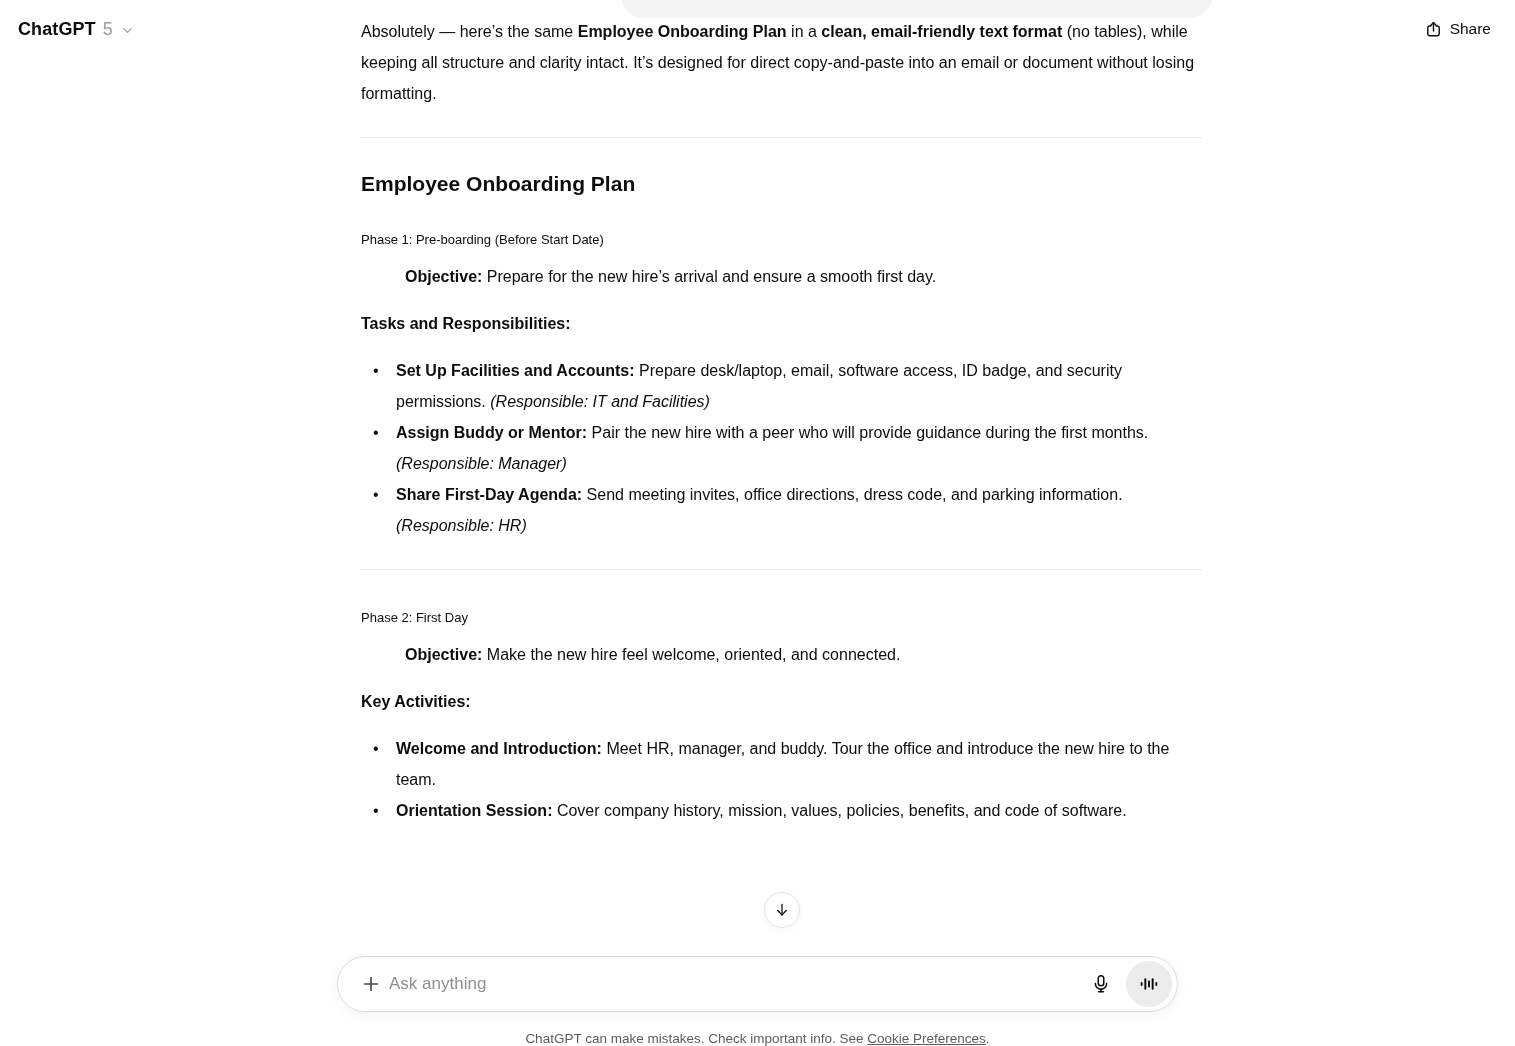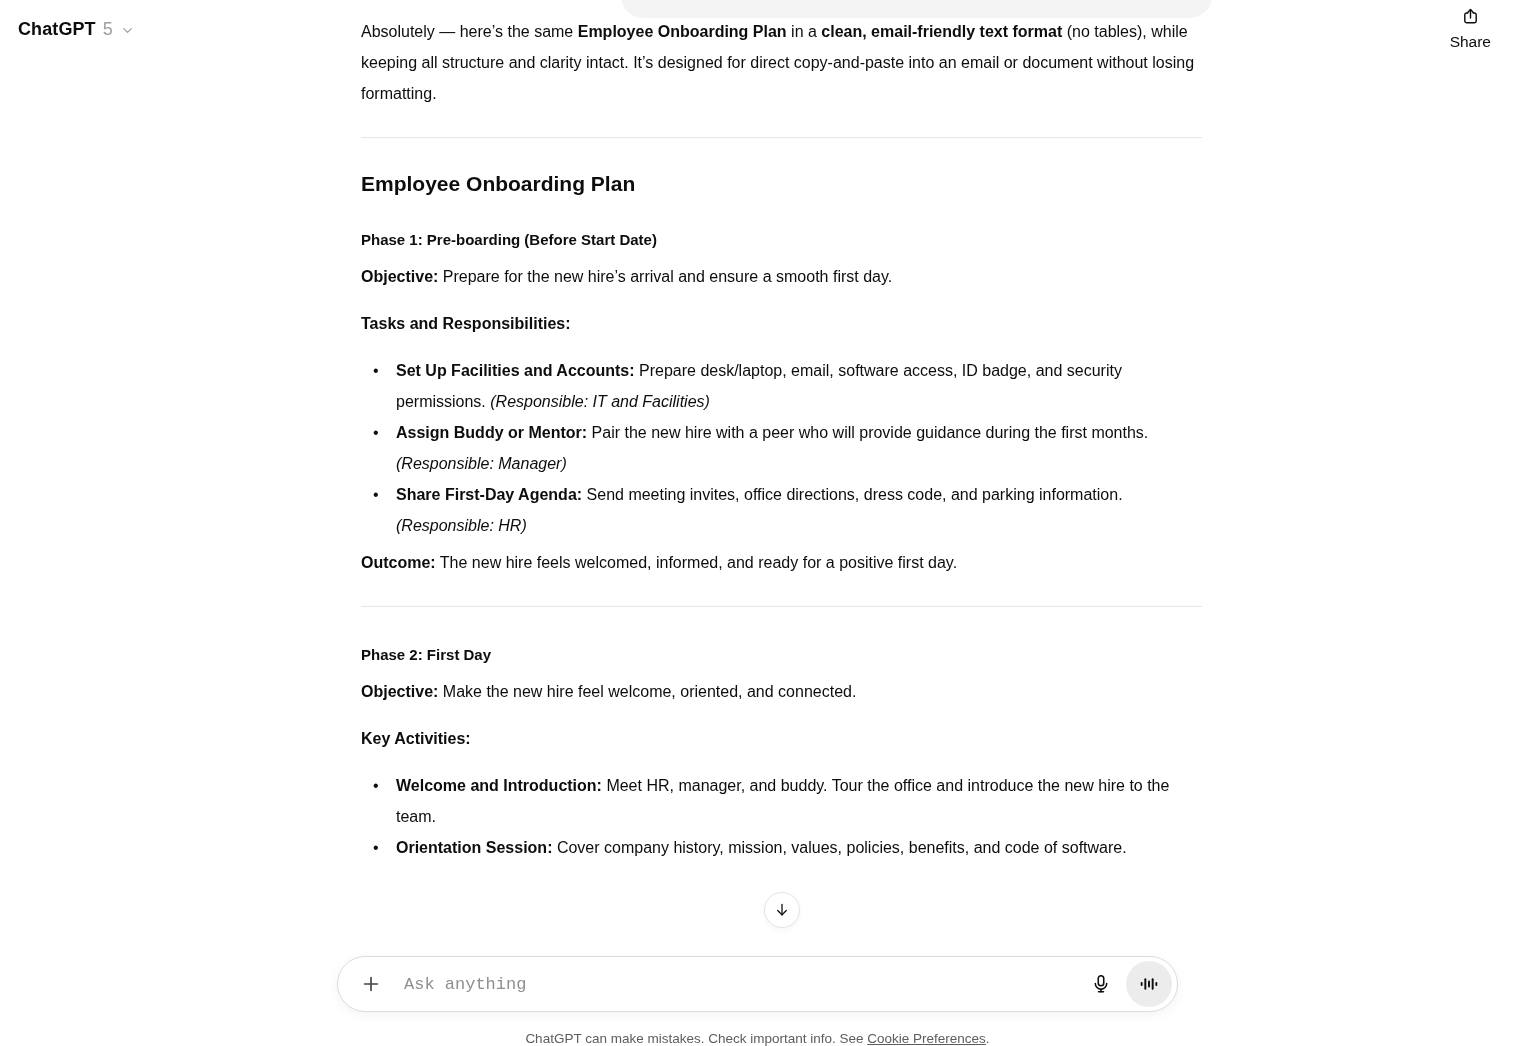--- a/index.html
+++ b/index.html
@@ -19,43 +19,43 @@
   .model-switcher {
     display:flex; align-items:center; gap:7px; cursor:pointer;
     font-size:18px; pointer-events:auto; padding:4px 6px; border-radius:8px;
   }
   .app-name { font-weight:700; color:#0d0d0d; letter-spacing:0.1px; }
   .model-version { color:#9f9f9f; font-weight:400; }
   .chev { color:#9f9f9f; display:flex; align-items:center; margin-top:2px; }
   .share-btn {
     display:flex; align-items:center; gap:7px; cursor:pointer;
     background:none; border:none; font-family:inherit;
-    font-size:15.5px; color:#0d0d0d; pointer-events:auto; padding:6px 8px;flex-direction:column;
+    font-size:15.5px; color:#0d0d0d; pointer-events:auto; padding:6px 8px;
   }
   .share-btn svg { display:block; }
 
   
   .user-bubble {
     position:absolute; top:-26px; left:621px; width:591px; height:44px;
     background:#f4f4f4; border-radius:22px; z-index:1;
   }
 
   
   .content {
     position:absolute; left:361px; top:0; width:841px;
     box-sizing:border-box; z-index:0;
     line-height:31px;
   }
   .content p { margin:16px 0; }
-  .content p.tight { margin-top:6px; }
+  .content p.tight { margin-top:6px;margin-left:44px; }
   .content hr {
     border:none; border-top:1px solid #e6e6e6; margin:28px 0; height:0;
   }
   .content h2 { font-size:21px; line-height:32px; font-weight:700; margin:30px 0 0; }
-  .content h3 { font-size:15px; line-height:31px; font-weight:700; margin:24px 0 0; }
+  .content h3 { font-size:13px; line-height:31px; font-weight:400; margin:24px 0 0; }
   .content h3.phase2 { margin-top:32px; }
   .content ul { list-style:none; margin:16px 0 6px; padding:0 0 0 35px; }
   .content li { position:relative; line-height:31px; }
   .content li::before {
     content:"\2022"; position:absolute; left:-23px; top:0; font-size:16px;
   }
   .content strong { font-weight:700; }
   .content em { font-style:italic; }
 
   
@@ -78,22 +78,22 @@
     box-shadow:0 3px 12px rgba(0,0,0,0.05);
     display:flex; align-items:center; padding:0 5px 0 18px;
   }
   .icon-btn {
     background:none; border:none; padding:0; cursor:pointer;
     display:flex; align-items:center; justify-content:center; color:#3f3f3f;
   }
   .plus-btn { width:30px; height:30px; color:#444444; }
   .message-input {
     flex:1; border:none; outline:none; background:transparent;
-    font-family:Liberation Mono, monospace; font-size:17px; color:#a21caf;
-    margin-left:16px; height:30px;
+    font-family:Liberation Sans, sans-serif; font-size:17px; color:#a21caf;
+    margin-left:1px; height:30px;
   }
   .message-input::placeholder { color:#8f8f8f; }
   .mic-btn { width:34px; height:34px; color:#0d0d0d; margin-right:8px; }
   .voice-btn {
     width:46px; height:46px; border-radius:50%; background:#ececec;
     color:#0d0d0d; border:none;
   }
   .footer-note {
     text-align:center; margin-top:18px; font-size:13.5px; color:#5d5d5d;
     line-height:18px;
@@ -140,21 +140,20 @@
   <p class="tight"><strong>Objective:</strong><span> Prepare for the new hire’s arrival and ensure a smooth first day.</span></p>
 
   <p><strong>Tasks and Responsibilities:</strong></p>
 
   <ul>
     <li><strong>Set Up Facilities and Accounts:</strong><span> Prepare desk/laptop, email, software access, ID badge, and security permissions. </span><em>(Responsible: IT and Facilities)</em></li>
     <li><strong>Assign Buddy or Mentor:</strong><span> Pair the new hire with a peer who will provide guidance during the first months. </span><em>(Responsible: Manager)</em></li>
     <li><strong>Share First-Day Agenda:</strong><span> Send meeting invites, office directions, dress code, and parking information. </span><em>(Responsible: HR)</em></li>
   </ul>
 
-  <p class="tight"><strong>Outcome:</strong><span> The new hire feels welcomed, informed, and ready for a positive first day.</span></p>
 
   <hr>
 
   <h3 class="phase2">Phase 2: First Day</h3>
 
   <p class="tight"><strong>Objective:</strong><span> Make the new hire feel welcome, oriented, and connected.</span></p>
 
   <p><strong>Key Activities:</strong></p>
 
   <ul>

